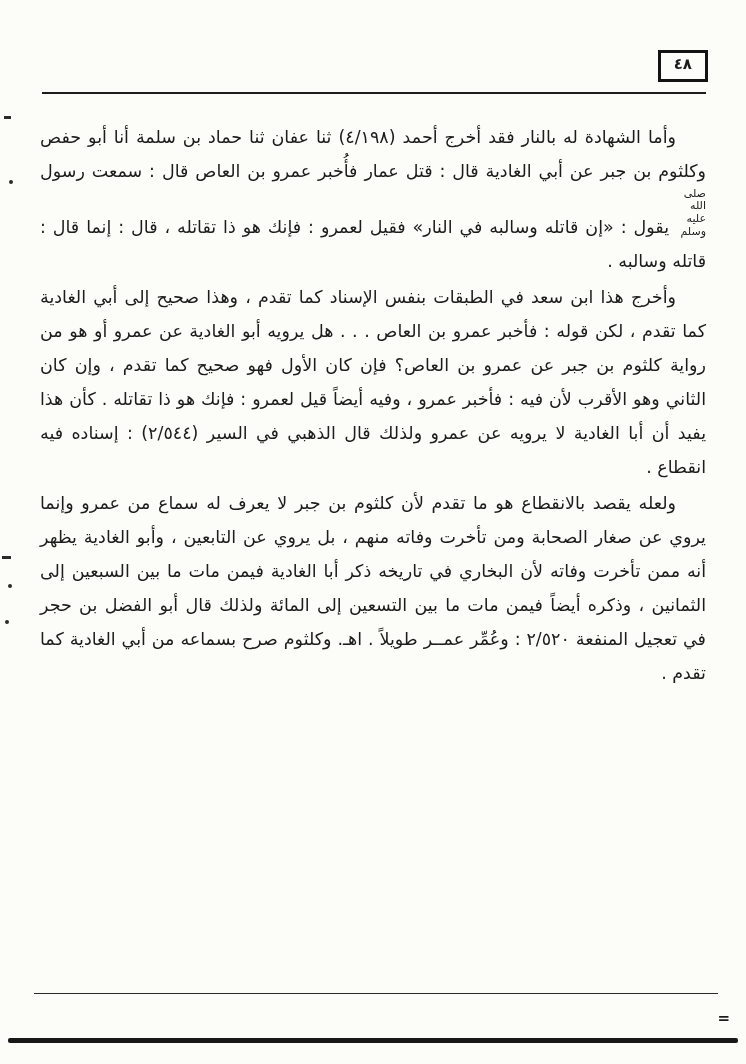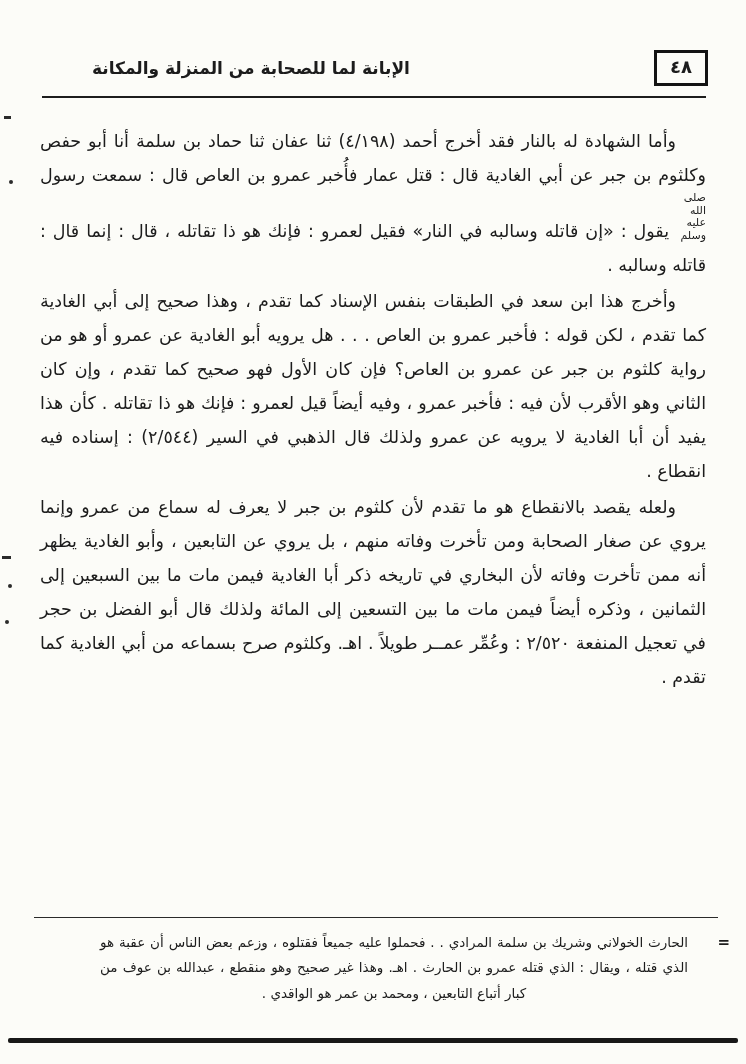--- a/index.html
+++ b/index.html
@@ -21,21 +21,21 @@
 
   .header {
     display: flex;
     justify-content: space-between;
     align-items: center;
     margin: 50px 38px 0 40px;
   }
   .page-number-box {
     border: 3px solid #131313;
     padding: 1px 13px 3px;
-    font-size: 18px;
+    font-size: 15px;
     font-weight: bold;
     line-height: 1.45;
     background: #fcfcf8;
   }
   .title {
     font-weight: bold;
     font-size: 17px;
     margin-left: 52px;
     white-space: nowrap;
   }
@@ -110,34 +110,32 @@
 </style>
 </head>
 <body>
 
 <div class="page">
 
   <div class="header">
     <div class="page-number-box">
       <span>٤٨</span>
     </div>
-    <div class="title">الإبانة لما للصحابة من المنزلة والمكانة</div>
   </div>
   <hr class="header-rule">
 
   <div class="body-text">
       <p class="para"><span>وأما الشهادة له بالنار فقد أخرج أحمد (٤/١٩٨) ثنا عفان ثنا حماد بن سلمة أنا أبو حفص وكلثوم بن جبر عن أبي الغادية قال : قتل عمار فأُخبر عمرو بن العاص قال : سمعت رسول </span><span class="honorific">صلى الله عليه وسلم</span><span> يقول : </span><span class="bold">«إن قاتله وسالبه في النار»</span><span> فقيل لعمرو : فإنك هو ذا تقاتله ، قال : إنما قال : قاتله وسالبه .</span></p>
       <p class="para"><span>وأخرج هذا ابن سعد في الطبقات بنفس الإسناد كما تقدم ،  وهذا صحيح إلى أبي الغادية كما تقدم ، لكن قوله : فأخبر عمرو بن العاص . . .  هل يرويه أبو الغادية عن عمرو أو هو من رواية كلثوم بن جبر عن عمرو بن العاص؟ فإن كان الأول فهو صحيح كما تقدم ، وإن كان الثاني وهو الأقرب لأن فيه : فأخبر عمرو ، وفيه أيضاً قيل لعمرو : فإنك هو ذا تقاتله . كأن هذا يفيد أن أبا الغادية لا يرويه عن عمرو ولذلك قال الذهبي في السير (٢/٥٤٤) : إسناده فيه انقطاع .</span></p>
       <p class="para"><span>ولعله يقصد بالانقطاع هو ما تقدم لأن كلثوم بن جبر لا يعرف له سماع من عمرو وإنما يروي عن صغار الصحابة ومن تأخرت وفاته منهم ، بل يروي عن التابعين ، وأبو الغادية يظهر أنه ممن تأخرت وفاته لأن البخاري في تاريخه ذكر أبا الغادية فيمن مات ما بين السبعين إلى الثمانين ، وذكره أيضاً فيمن مات ما بين التسعين إلى المائة ولذلك قال أبو الفضل بن حجر في تعجيل المنفعة ٢/٥٢٠ : </span><span class="bold">وعُمِّر عمــر طويلاً</span><span> . اهـ. وكلثوم صرح بسماعه من أبي الغادية كما تقدم .</span></p>
     </div>
 
   <div class="footnote-section">
     <hr class="footnote-rule">
     <span class="footnote-marker">=</span>
-    <p class="footnote-text">الحارث الخولاني وشريك بن سلمة المرادي . .  فحملوا عليه جميعاً فقتلوه ، وزعم بعض الناس أن عقبة هو الذي قتله ، ويقال : الذي قتله عمرو بن الحارث . اهـ. وهذا غير صحيح وهو منقطع ، عبدالله بن عوف من كبار أتباع التابعين ، ومحمد بن عمر هو الواقدي .</p>
   </div>
 
   <div class="artifact a1"></div>
   <div class="artifact dot a2"></div>
   <div class="artifact a3"></div>
   <div class="artifact dot a4"></div>
   <div class="artifact dot a5"></div>
   <div class="bottom-edge"></div>
 
 </div>

